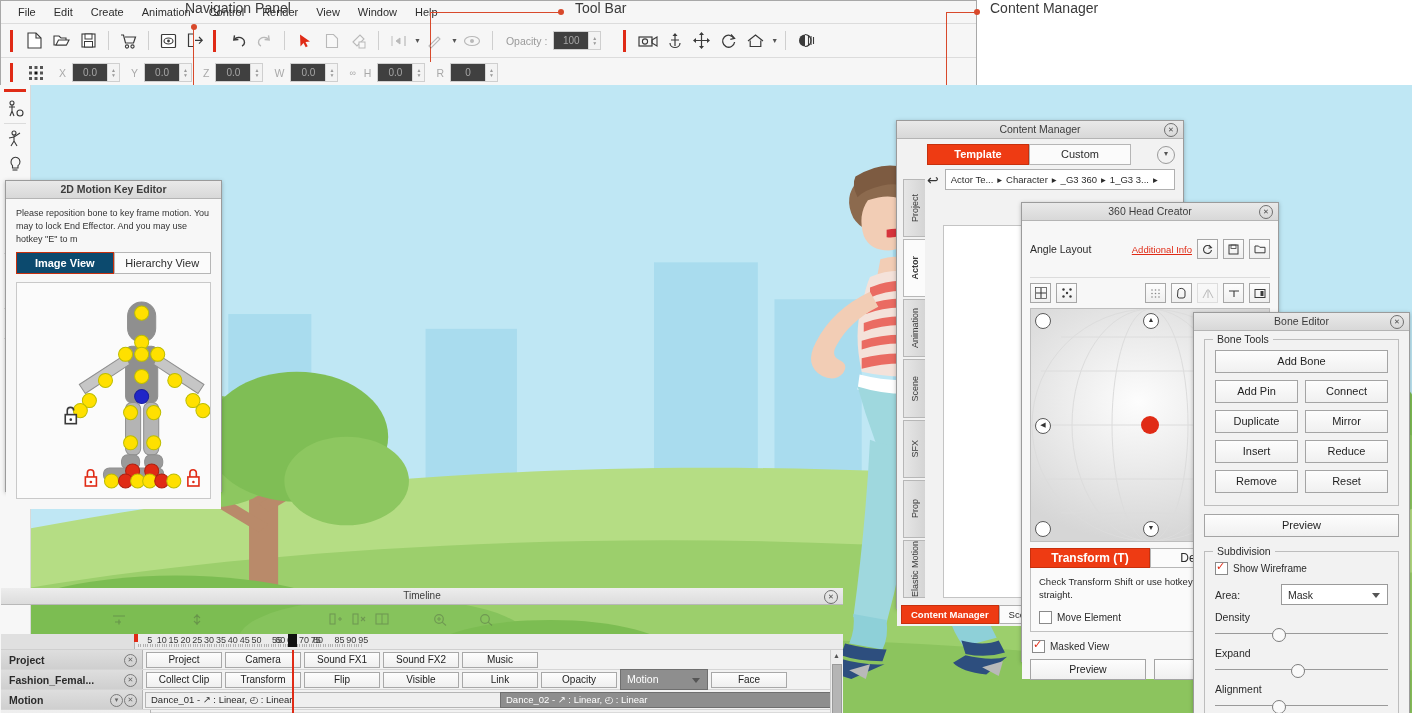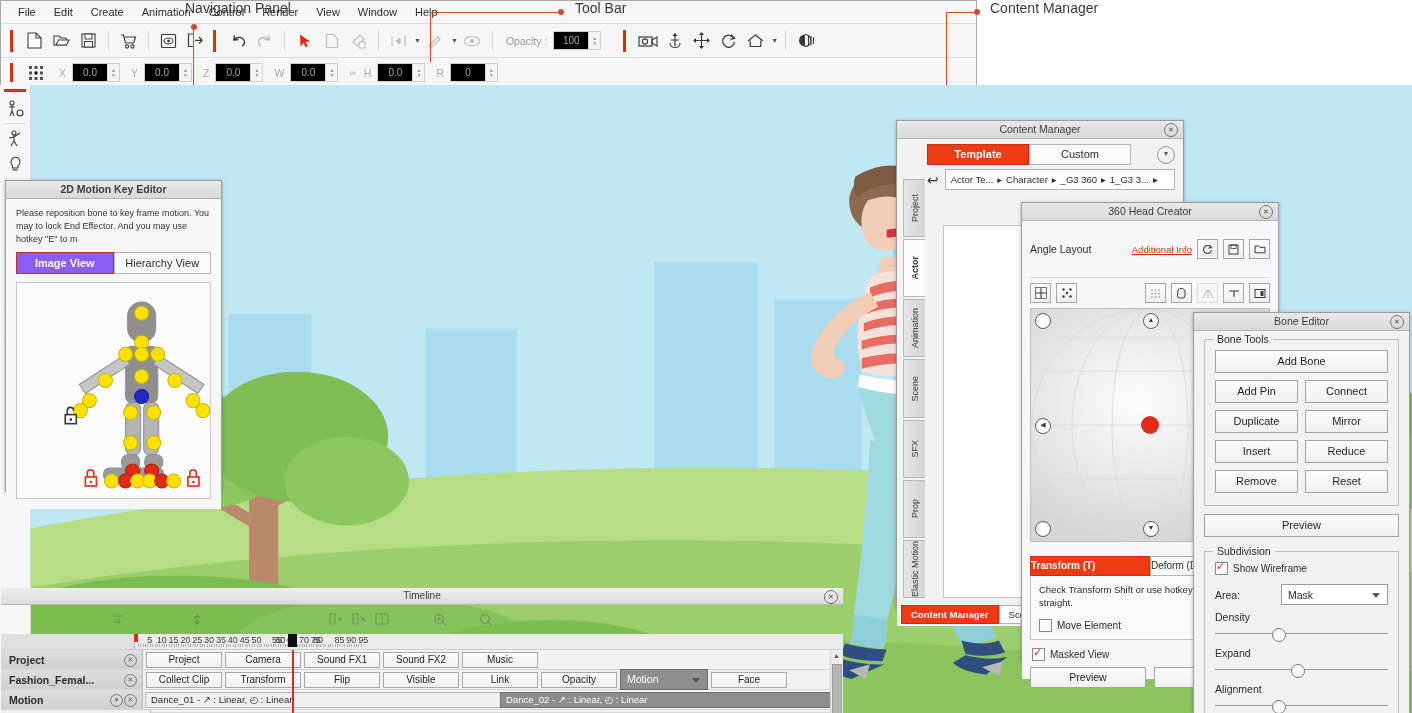--- a/index.html
+++ b/index.html
@@ -31,21 +31,21 @@
 
   .toolbar{height:33px;background:#f6f6f6;border-bottom:1px solid #dcdcdc;display:flex;align-items:center;padding:0 6px;gap:2px;}
   .toolbar2{height:29px;background:#f6f6f6;border-bottom:1px solid #d2d2d2;display:flex;align-items:center;padding:0 6px;gap:3px;}
   .redbar{width:3px;height:22px;background:#e02b16;margin:0 7px 0 3px;flex:none;}
   .tbtn{width:25px;height:25px;display:flex;align-items:center;justify-content:center;color:#3a3a3a;}
   .tbtn svg{display:block;}
   .tbtn.dim{opacity:.32;}
   .vsep{width:1px;height:19px;background:#cfcfcf;margin:0 5px;flex:none;}
   .caret{font-size:7px;color:#555;margin-left:1px;}
   .op-label{font-size:10.5px;color:#9a9a9a;margin-left:6px;margin-right:4px;}
-  .spin{display:flex;align-items:center;border:1px solid #cfcfcf;background:#000000;height:17px;}
+  .spin{display:flex;align-items:center;border:1px solid #cfcfcf;background:#404040;height:17px;}
   .spin .v{width:34px;text-align:center;font-size:10px;color:#a6a6a6;line-height:15px;}
   .spin .ar{width:11px;height:17px;border-left:1px solid #d8d8d8;display:flex;flex-direction:column;
     justify-content:center;align-items:center;color:#9a9a9a;font-size:5px;line-height:5px;background:#f3f3f3;}
   .xf-lab{font-size:10.5px;color:#a9a9a9;margin:0 3px 0 8px;}
 
   
   .stage-wrap{position:absolute;left:0;top:85px;right:0;bottom:0;display:flex;}
   .navpanel{width:30px;background:#f7f7f7;border-right:1px solid #d9d9d9;display:flex;flex-direction:column;align-items:center;padding-top:0px;}
   .nav-red{width:22px;height:3px;background:#e02b16;margin:4px 0 4px 0;}
   .nav-ic{width:24px;height:25px;display:flex;align-items:center;justify-content:center;color:#3d3d3d;}
@@ -81,21 +81,21 @@
     background:repeating-linear-gradient(90deg,#fcfcfc 0 7px,#e4e4e4 7px 9px);border:1px solid #dadada;}
   .playhead{position:absolute;top:0;bottom:0;width:2px;background:#e02b16;z-index:9;}
   .tl-scroll-v{position:absolute;right:0;top:0;bottom:0;width:12px;background:#eee;border-left:1px solid #cfcfcf;}
   .sbthumb{position:absolute;background:#b5b5b5;border:1px solid #9a9a9a;}
 
   
   #mke{left:5px;top:180px;width:215px;height:310px;}
   .mke-note{font-size:9px;color:#333;line-height:13px;padding:8px 8px 6px 10px;}
   .tabrow{display:flex;margin:0 10px;}
   .tab{flex:1;height:20px;line-height:20px;text-align:center;font-size:11px;border:1px solid #b6b6b6;background:#fbfbfb;}
-  .tab.active{background:#8b5cf6;color:#fff;border-color:#c7300d;font-weight:bold;}
+  .tab.active{background:#0c4a6e;color:#fff;border-color:#c7300d;font-weight:bold;}
   .skel-box{margin:8px 10px 0 10px;height:215px;border:1px solid #c9c9c9;background:#fbfbfb;position:relative;overflow:hidden;}
 
   
   #cm{left:896px;top:120px;width:286px;height:487px;}
   .cm-tabs{display:flex;align-items:center;padding:5px 8px 4px 30px;gap:0;}
   .cm-tab{width:100px;height:19px;line-height:19px;text-align:center;font-size:11px;border:1px solid #b6b6b6;background:#fbfbfb;}
   .cm-tab.active{background:#ee3b13;color:#fff;border-color:#c7300d;font-weight:bold;}
   .cm-exp{margin-left:auto;width:16px;height:16px;border:1px solid #9a9a9a;border-radius:50%;font-size:8px;line-height:14px;text-align:center;color:#555;}
   .breadcrumb{margin:0 8px 0 30px;height:19px;border:1px solid #b0b0b0;background:#fff;display:flex;align-items:center;
     padding:0 5px;font-size:9.5px;color:#2c2c2c;gap:4px;overflow:hidden;white-space:nowrap;}
@@ -120,21 +120,21 @@
   .hc-lbl{font-size:10.5px;color:#2b2b2b;}
   .hc-link{font-size:9.5px;color:#e02b16;text-decoration:underline;margin-left:auto;}
   .sqbtn{width:19px;height:18px;border:1px solid #a7a7a7;background:linear-gradient(#fdfdfd,#efefef);
     display:flex;align-items:center;justify-content:center;color:#3b3b3b;font-size:10px;}
   .sqbtn.dim{opacity:.32;}
   .hc-sphere{margin:0 8px;height:232px;border:1px solid #bdbdbd;position:relative;overflow:hidden;
     background:radial-gradient(ellipse 70% 60% at 45% 40%,#fdfdfd 0%,#ececec 45%,#d6d6d6 100%);}
   .hc-node{position:absolute;width:14px;height:14px;border-radius:50%;border:1px solid #5a5a5a;background:#fff;
     font-size:7px;line-height:12px;text-align:center;color:#333;}
   .hc-tabs{display:flex;margin:6px 8px 0 8px;}
-  .hc-tab{flex:1;height:18px;line-height:18px;text-align:left;font-size:10px;border:1px solid #b6b6b6;background:#fbfbfb;margin-top:8px;}
+  .hc-tab{flex:1;height:18px;line-height:18px;text-align:center;font-size:12px;border:1px solid #b6b6b6;background:#fbfbfb;}
   .hc-tab.active{background:#ee3b13;color:#fff;border-color:#c7300d;font-weight:bold;}
   .hc-panel{margin:0 8px;border:1px solid #c0c0c0;border-top:none;background:#fafafa;padding:7px 8px;}
   .hc-note{font-size:9.5px;line-height:13px;color:#2b2b2b;}
   .chk{display:flex;align-items:center;gap:5px;font-size:10px;color:#2b2b2b;}
   .chkbox{width:11px;height:11px;border:1px solid #8a8a8a;background:#fff;position:relative;flex:none;}
   .chkbox.on:after{content:"\2713";position:absolute;left:0px;top:-3px;font-size:11px;color:#e02b16;}
   .hc-btns{display:flex;gap:8px;margin:6px 8px 0 8px;}
   .btn{flex:1;height:19px;line-height:18px;text-align:center;font-size:10.5px;border:1px solid #a4a4a4;
     background:linear-gradient(#fdfdfd,#f0f0f0);color:#222;}
 

